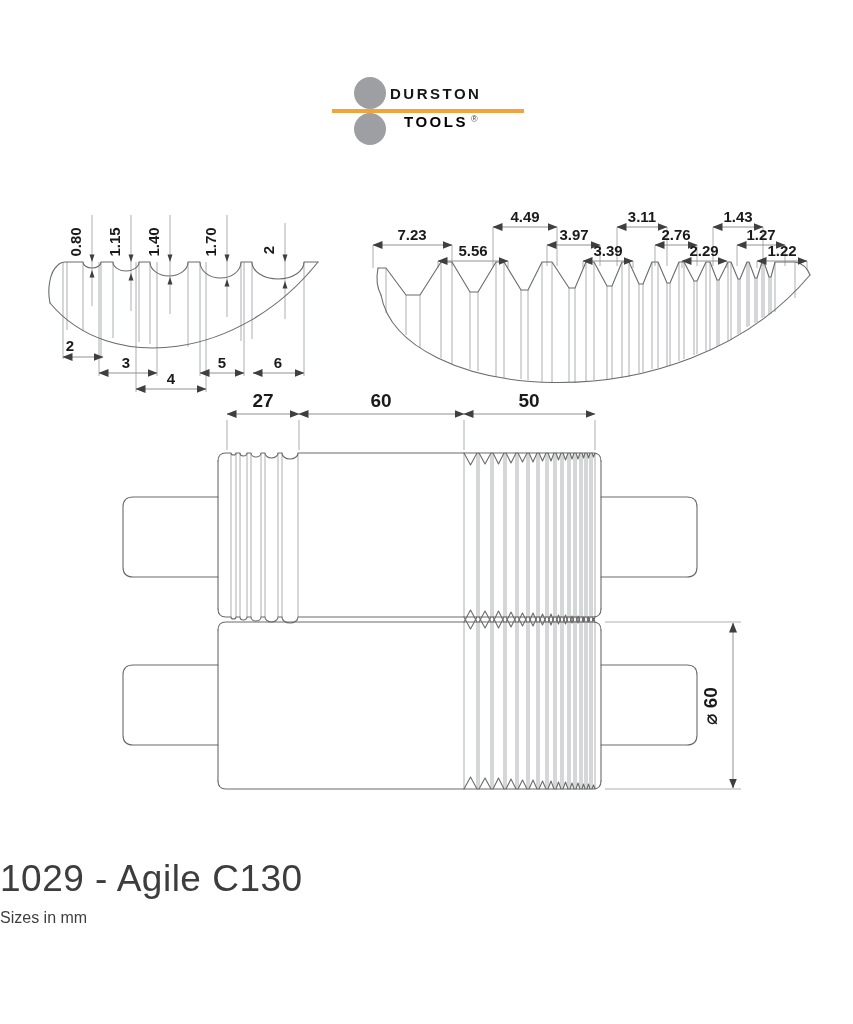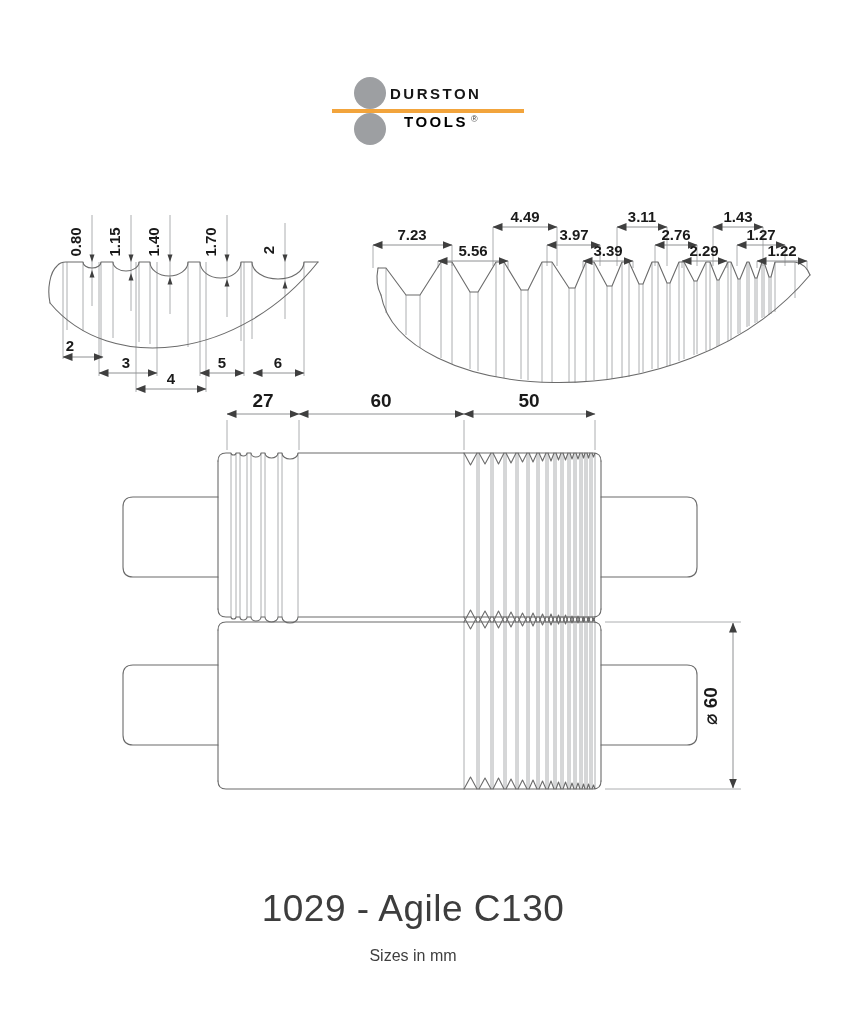--- a/index.html
+++ b/index.html
@@ -10,23 +10,23 @@
   
   .logo{position:absolute;left:330px;top:76px;width:200px;height:70px;}
   .logo .bar{position:absolute;left:2px;top:33px;width:192px;height:4px;background:#F2A43C;}
   .logo .c1{position:absolute;left:24px;top:1px;width:32px;height:32px;border-radius:50%;background:#9D9FA2;}
   .logo .c2{position:absolute;left:24px;top:37px;width:32px;height:32px;border-radius:50%;background:#9D9FA2;}
   .logo .t1{position:absolute;left:60px;top:9px;font-size:15px;font-weight:800;letter-spacing:2.5px;color:#161616;}
   .logo .t2{position:absolute;left:74px;top:37px;font-size:15px;font-weight:800;letter-spacing:2.5px;color:#000000;}
   .logo .reg{position:absolute;left:141px;top:38px;font-size:9px;color:#444;}
 
   
-  .title-block{position:absolute;left:0;top:888px;width:826px;text-align:center;}
+  .title-block{position:absolute;left:0;top:858px;width:826px;text-align:left;}
   .title-block .heading{font-size:37px;color:#3d3d3d;letter-spacing:0.5px;}
-  .title-block .subtitle{margin-top:17px;font-size:16px;color:#3f3f3f;}
+  .title-block .subtitle{margin-top:9px;font-size:16px;color:#3f3f3f;}
 
   
   .obj{stroke:#6b6b6b;stroke-width:1.1;fill:none;stroke-linejoin:round;stroke-linecap:round;}
   .lite{stroke:#a3a5a7;stroke-width:0.9;fill:none;}
   .dim{stroke:#8e9092;stroke-width:1;fill:none;}
   .arrfill{fill:#3f3f3f;stroke:none;}
   .dimtxt{font-family:"Liberation Sans","DejaVu Sans",sans-serif;font-weight:bold;font-size:15px;fill:#1a1a1a;}
   .dimtxt-lg{font-family:"Liberation Sans","DejaVu Sans",sans-serif;font-weight:bold;font-size:19px;fill:#1a1a1a;}
 </style>
 </head>

